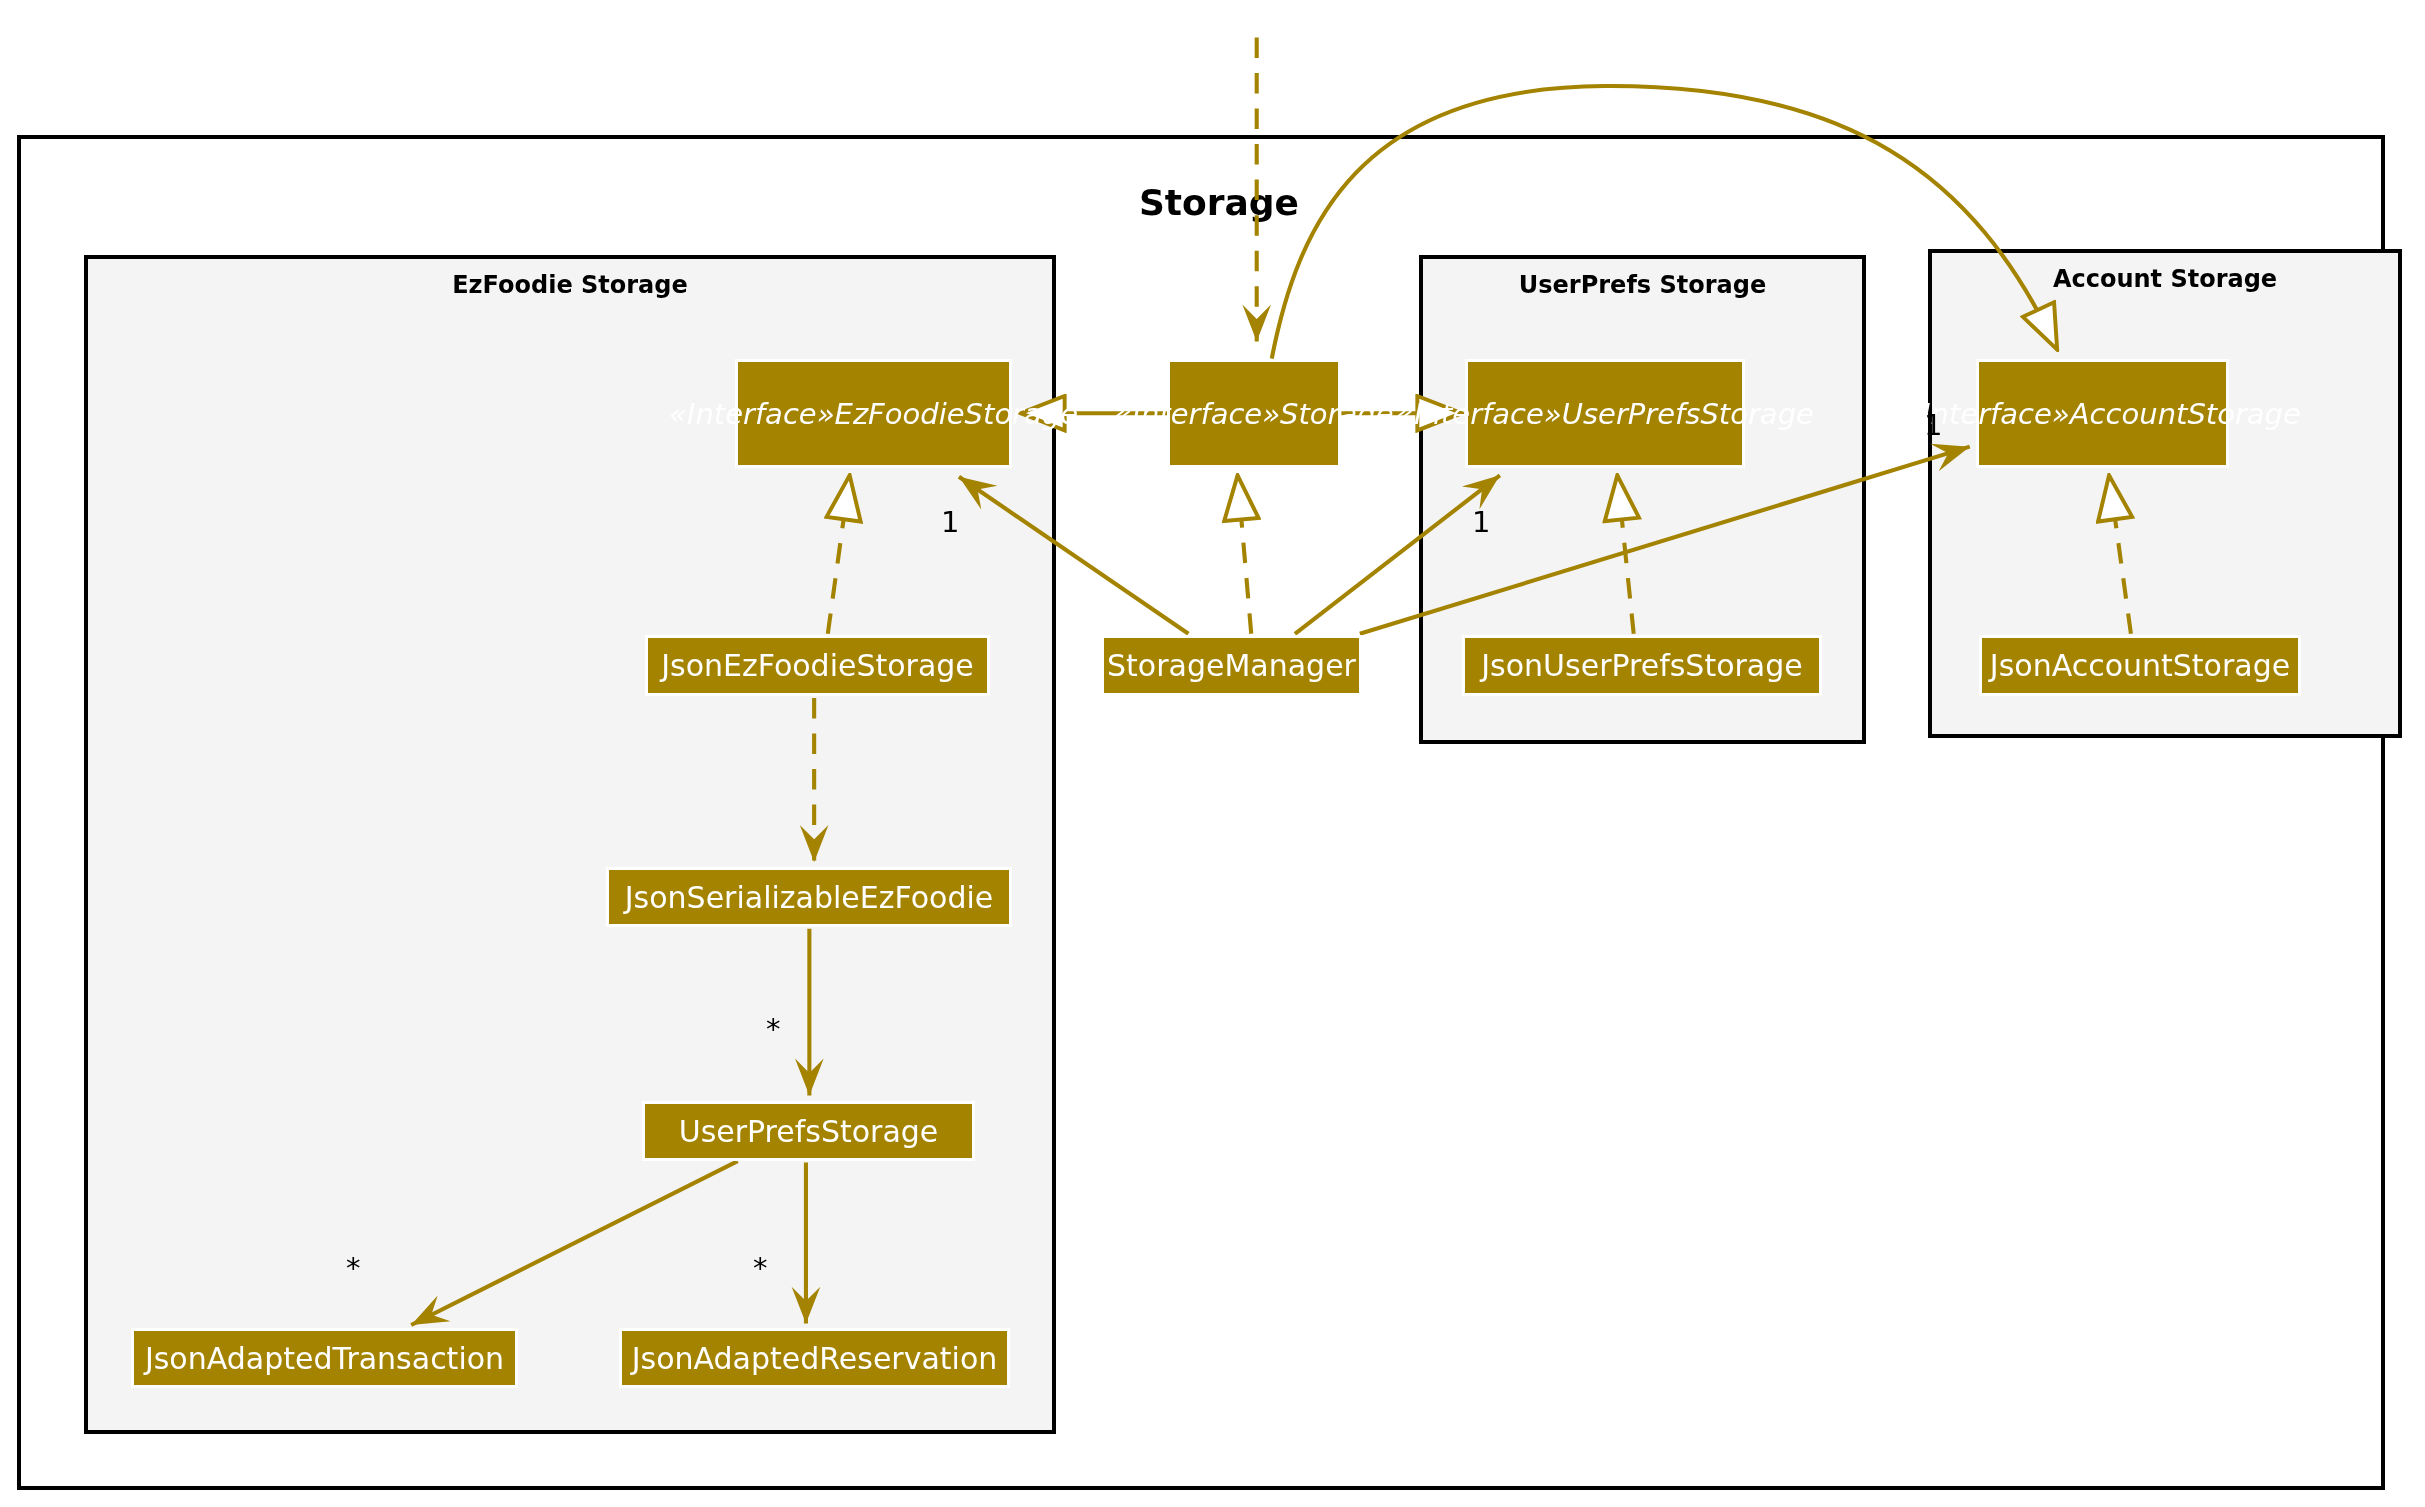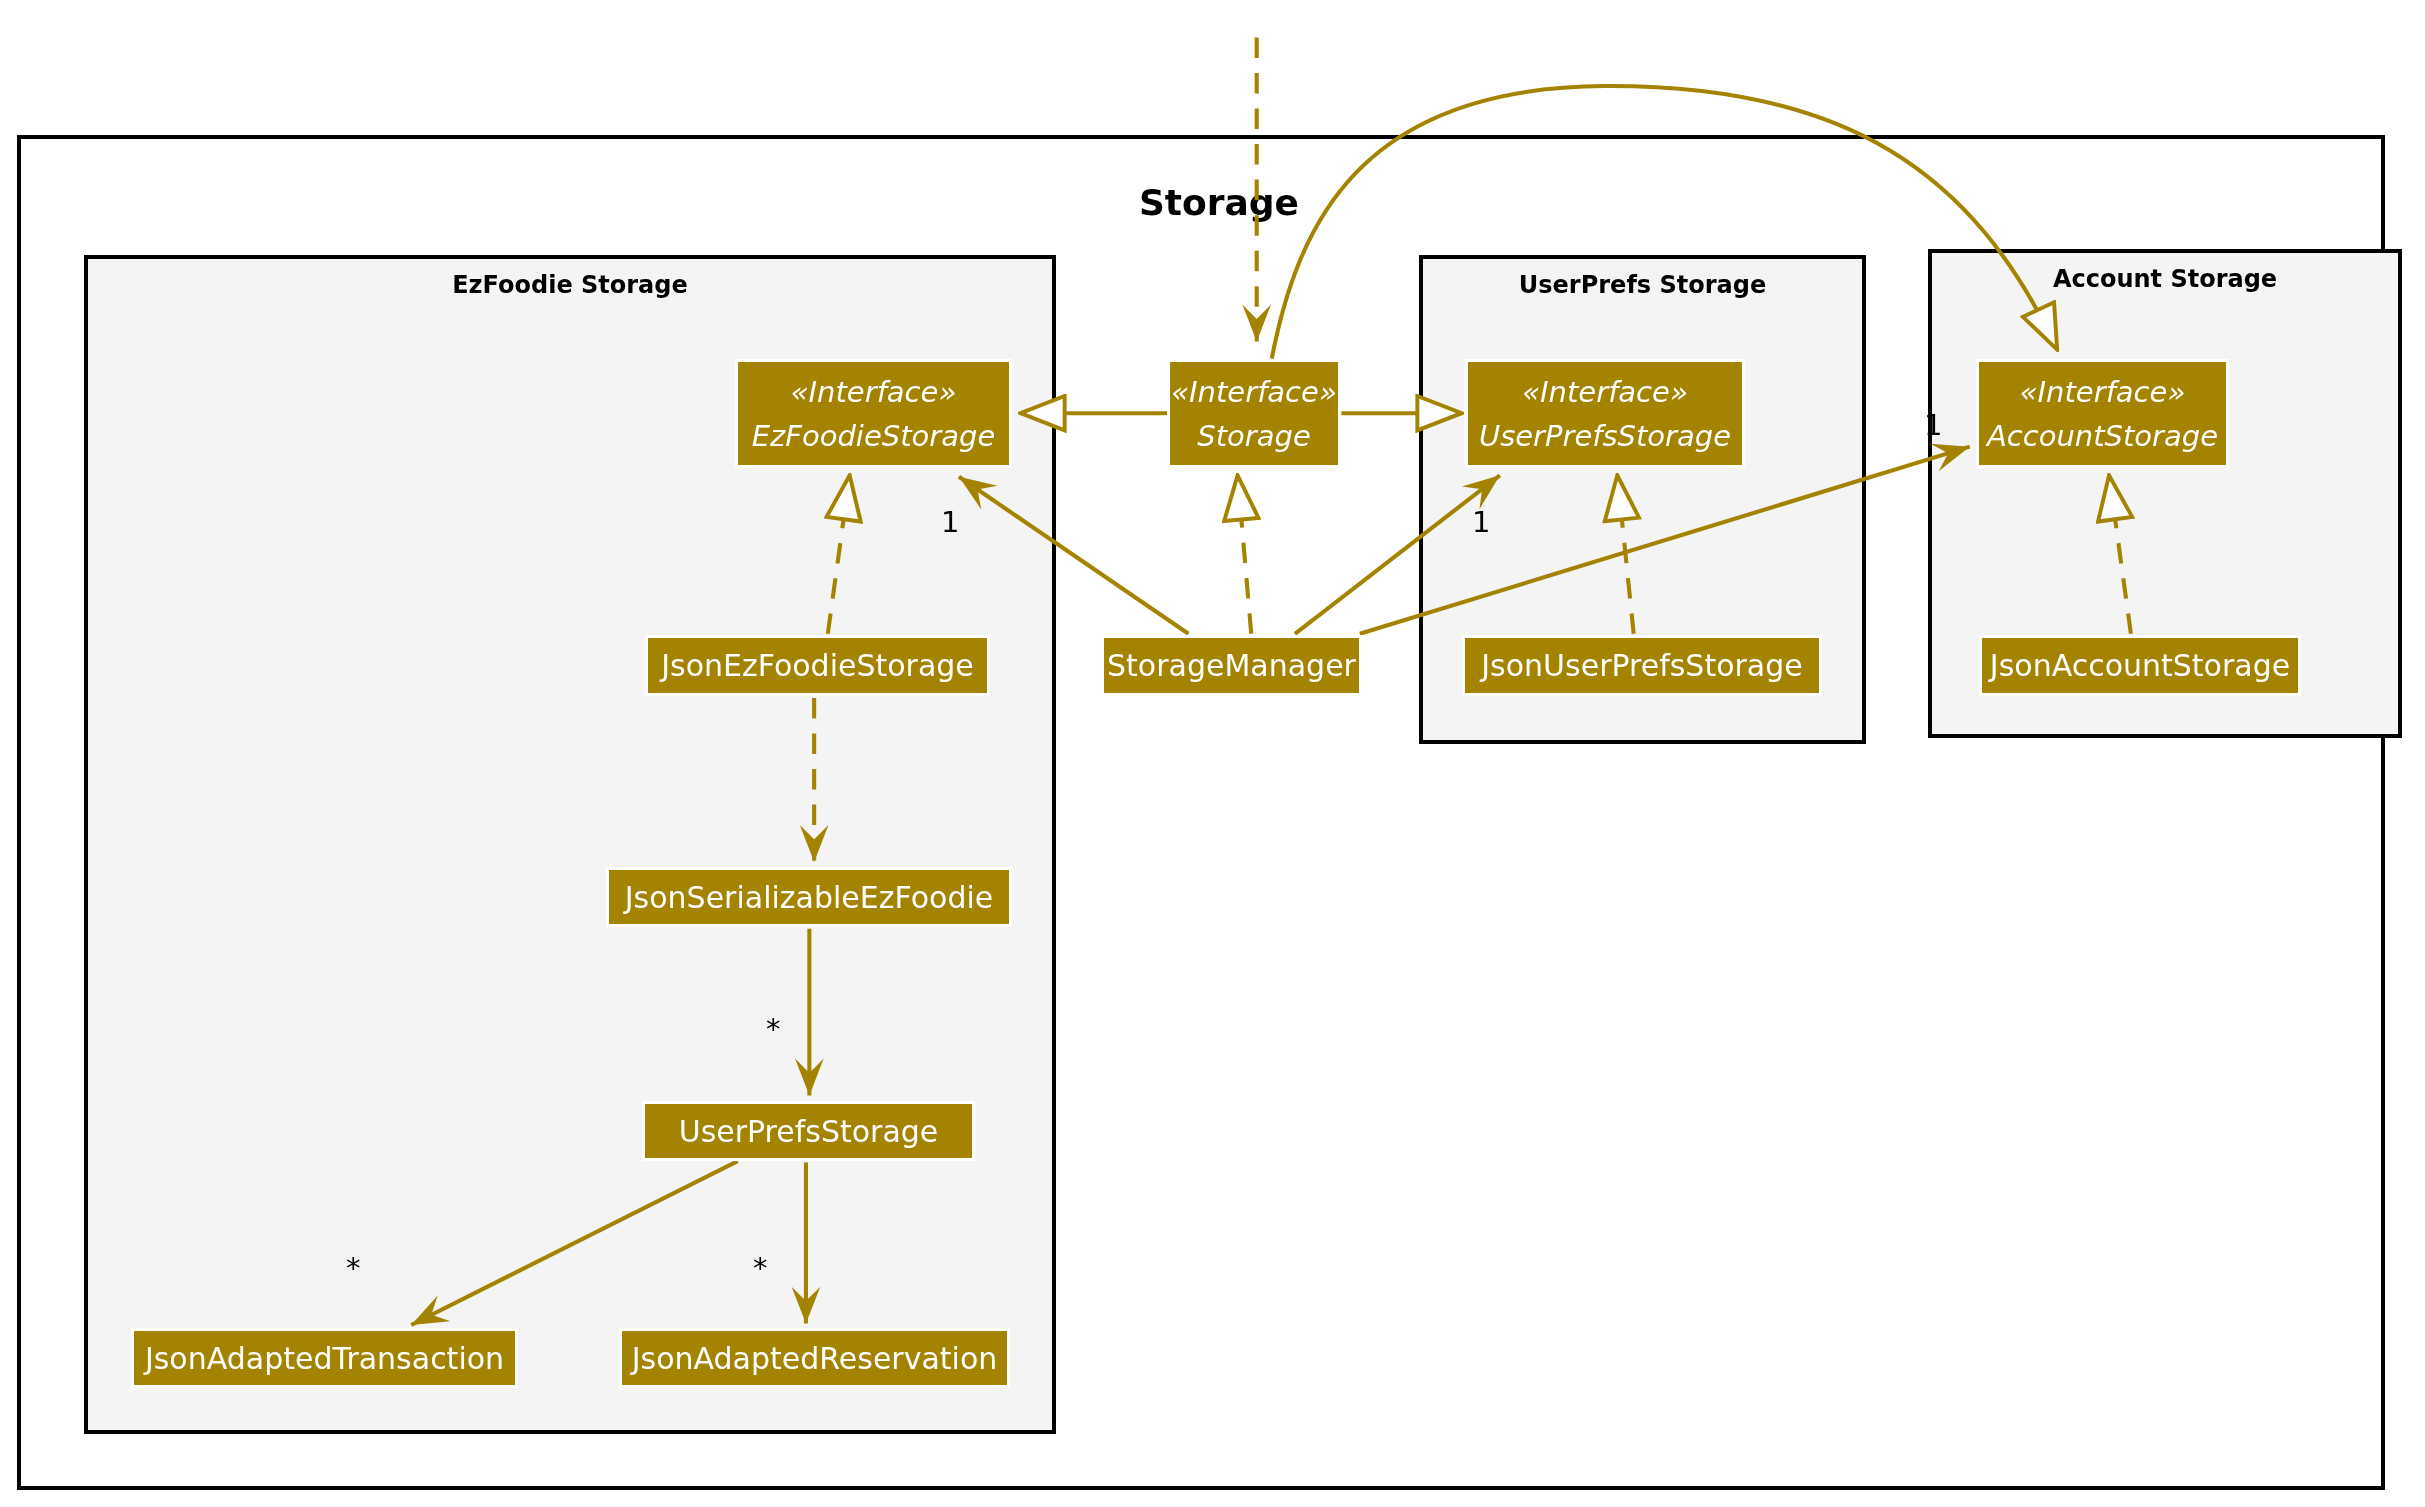--- a/index.html
+++ b/index.html
@@ -18,21 +18,21 @@
   #pkg-userprefs{left:1419px;top:255px;width:447px;height:489px;}
   #pkg-account{left:1928px;top:249px;width:474px;height:489px;}
   .pkg-title{position:absolute;top:12.3px;left:0;width:100%;text-align:center;
          font-size:24px;font-weight:bold;color:#000;}
   
   #edges{position:absolute;left:0;top:0;width:2426px;height:1508px;z-index:4;}
   .edge{stroke:#A38300;stroke-width:6;fill:none;}
   .dashed{stroke-dasharray:30 22;}
   
   .node{position:absolute;background:#A38300;border:3.4px solid #ffffff;box-sizing:border-box;
-        color:#ffffff;display:flex;flex-direction:column;align-items:center;justify-content:center;
+        color:#ffffff;display:flex;align-items:center;justify-content:center;
         text-align:center;z-index:5;}
   .iface{font-style:italic;font-size:29px;line-height:44px;}
   .cls{font-size:30px;}
   #n-ezfoodie-if{left:735px;top:359px;width:277px;height:109px;}
   #n-storage-if{left:1167px;top:359px;width:174px;height:109px;}
   #n-userprefs-if{left:1465px;top:359px;width:280px;height:109px;}
   #n-account-if{left:1976px;top:359px;width:253px;height:109px;}
   #n-json-ezfoodie{left:645px;top:635px;width:345px;height:61px;}
   #n-storage-manager{left:1101px;top:635px;width:261px;height:61px;}
   #n-json-userprefs{left:1462px;top:635px;width:360px;height:61px;}

